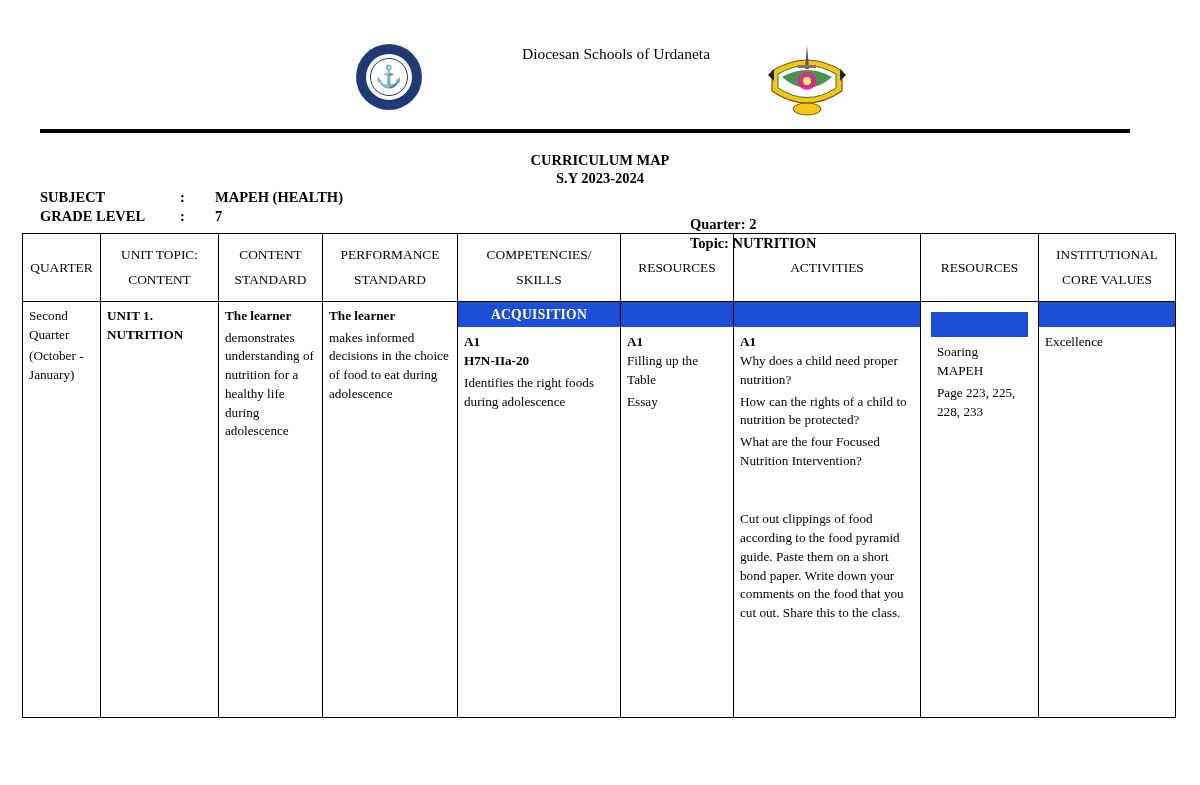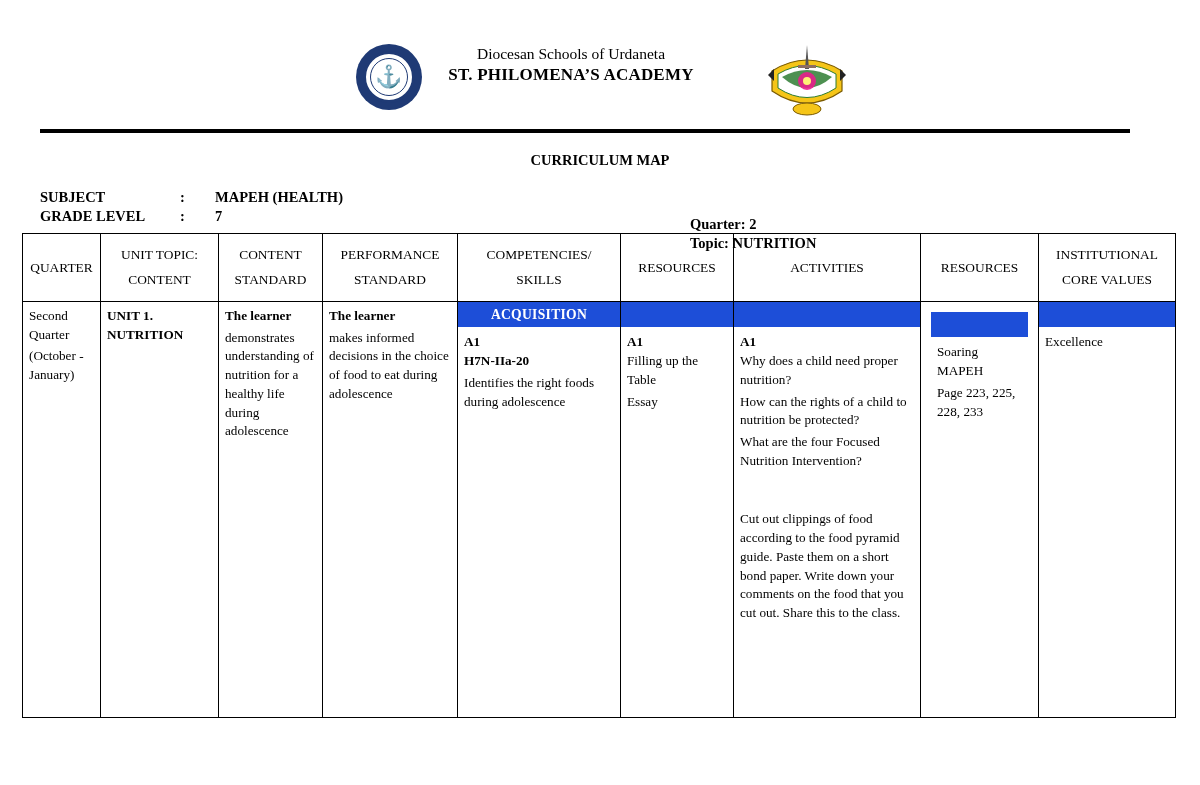--- a/index.html
+++ b/index.html
@@ -34,21 +34,21 @@
   }
   .crest-right {
     position: absolute;
     left: 762px;
     top: 41px;
     width: 90px;
     height: 78px;
   }
   .school-block {
     position: absolute;
-    left: 416px;
+    left: 461px;
     top: 44px;
     width: 310px;
     text-align: center;
     line-height: 1.32;
   }
   .school-line1 { font-size: 15.5px; }
   .school-line2 { font-size: 17px; font-weight: bold; letter-spacing: .2px; }
   .school-line3 { font-size: 15.5px; }
 
   .rule-thick {
@@ -165,21 +165,20 @@
   <div class="crest-left">
     <div class="seal-l-outer">
       <div class="seal-l-inner">
         <div class="seal-l-core">⚓</div>
       </div>
     </div>
   </div>
 
   <div class="school-block">
     <div class="school-line1">Diocesan Schools of Urdaneta</div>
-    <div class="school-line2">ST. PHILOMENA’S ACADEMY</div>
   </div>
 
   <div class="crest-right">
     <svg width="90" height="78" viewBox="0 0 90 78" xmlns="http://www.w3.org/2000/svg">
       <path d="M10 30 Q45 8 80 30 L80 50 Q45 74 10 50 Z" fill="#f5c518" stroke="#7a5a00" stroke-width="1.2"></path>
       <path d="M16 33 Q45 16 74 33 L74 47 Q45 66 16 47 Z" fill="#ffffff" stroke="#2e7d32" stroke-width="1"></path>
       <path d="M20 36 Q45 22 70 36 Q45 58 20 36 Z" fill="#2e7d32" opacity="0.85"></path>
       <path d="M45 4 L47 28 L43 28 Z" fill="#555555"></path>
       <rect x="36" y="24" width="18" height="3" fill="#8d6e63"></rect>
       <circle cx="45" cy="40" r="9" fill="#e91e8c" opacity="0.9"></circle>
@@ -188,20 +187,21 @@
       <path d="M78 28 L84 34 L78 40 Z" fill="#222222"></path>
       <ellipse cx="45" cy="68" rx="14" ry="6" fill="#f5c518" stroke="#7a5a00" stroke-width="1"></ellipse>
     </svg>
   </div>
 
   <div class="rule-thick"></div>
 </div>
 
 <div class="doc-title">
   <div>CURRICULUM MAP</div>
+  <div>S.Y 2023-2024</div>
 </div>
 
 <div class="meta">
   <div class="meta-row">
     <span class="meta-label">SUBJECT</span>
     <span class="meta-colon">:</span>
     <span class="meta-value">MAPEH (HEALTH)</span>
   </div>
   <div class="meta-row">
     <span class="meta-label">GRADE LEVEL</span>

